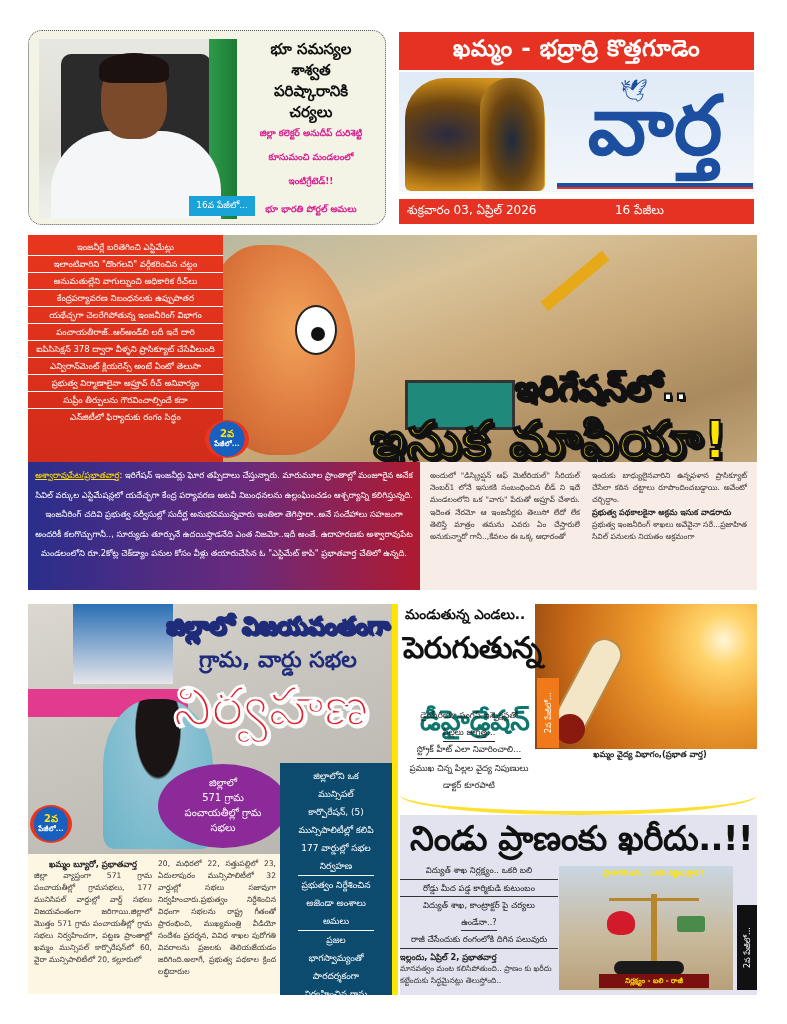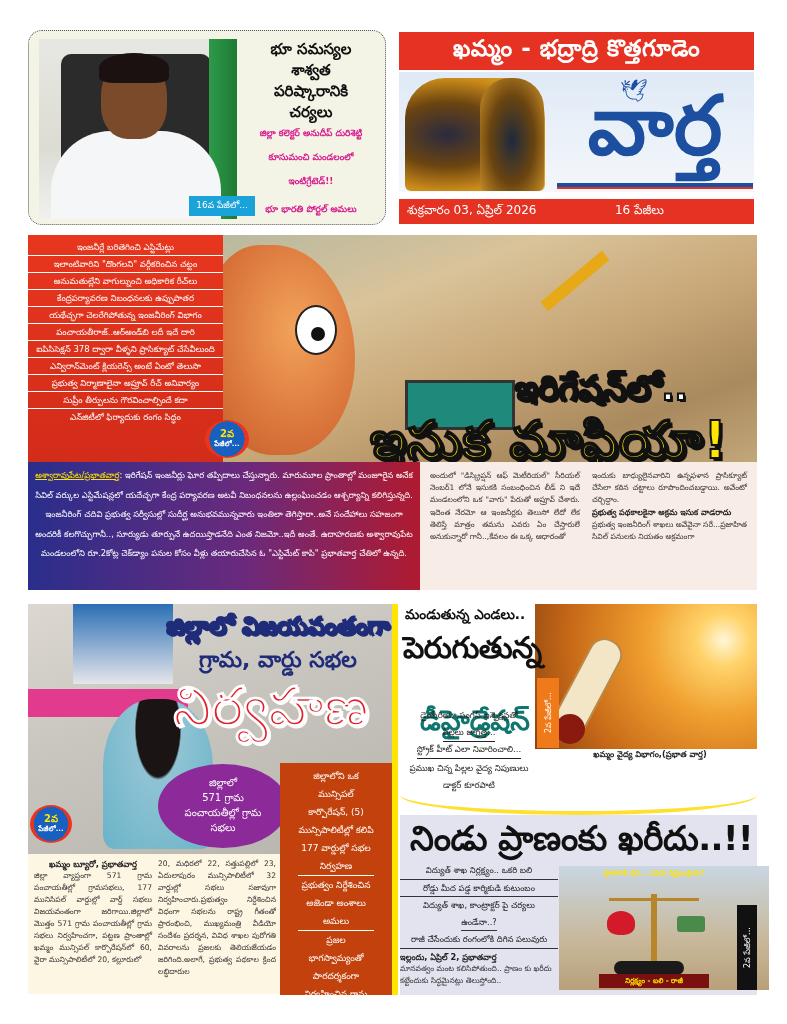--- a/index.html
+++ b/index.html
@@ -54,21 +54,21 @@
   .gs-wrap { left: 28px; top: 604px; width: 368px; height: 390px; background: #fdf6e3; overflow:hidden; }
   .gs-photo { left: 28px; top: 604px; width: 368px; height: 250px; background: linear-gradient(160deg,#dcd8d0 0%,#c9c6c0 40%,#b7b4ae 100%); overflow:hidden; }
   .pink-table { position:absolute; left: 0; top: 85px; width: 160px; height: 28px; background:#e23a8c; }
   .woman { position:absolute; left: 75px; top: 95px; width: 110px; height: 150px; background: radial-gradient(ellipse at 50% 20%, #1b1414 0%, #1b1414 28%, #8fc3d4 30%, #6ab3c8 100%); border-radius: 45% 45% 10% 10%; }
   .poster { position:absolute; left: 45px; top: 0; width: 100px; height: 80px; background: linear-gradient(180deg,#2a6fb5,#e6e6ea); }
   .gs-h1 { left: 163px; top: 612px; width: 230px; color:#ffffff; font-size: 24px; font-weight:bold; -webkit-text-stroke: 1.5px #1f2c7a; text-shadow: 2px 2px 0 #1f2c7a; text-align:center; }
   .gs-h1 span { color: #1f2c7a; text-align: right; }
   .gs-h2 { left: 178px; top: 647px; width: 200px; color:#1f2c7a; font-size: 22px; font-weight:bold; text-align:center; }
   .gs-h3 { left: 161px; top: 675px; width: 220px; color:#e0202a; font-size: 54px; font-weight:bold; text-align:center; -webkit-text-stroke: 1px #fff; text-shadow: 2px 2px 0 #fff; }
   .purple-oval { left: 158px; top: 764px; width: 130px; height: 84px; background:#8b2a98; border-radius: 50%; color:#fff; font-size: 10px; line-height: 15px; text-align:center; padding-top: 11px; }
-  .green-box { left: 280px; top: 763px; width: 112px; height: 232px; background:#c2410c; color:#fff; font-size: 9px; line-height: 18px; text-align:center; padding-top: 4px; }
+  .green-box { left: 280px; top: 763px; width: 112px; height: 232px; background:#0c4a6e; color:#fff; font-size: 9px; line-height: 18px; text-align:center; padding-top: 4px; }
   .green-box .g { border-bottom: 1px solid #fff; margin: 0 18px; }
   .green-box .g:last-child { border-bottom: none; }
   .yellow-strip { left: 392px; top: 604px; width: 6px; height: 391px; background:#ffe500; }
   .badge-2v-b { left: 30px; top: 805px; width: 42px; height: 38px; background: radial-gradient(circle,#1760c0 0%,#1760c0 60%,#e8361e 61%); border-radius: 50%; color:#ffe500; font-size: 10px; font-weight:bold; display:flex; align-items:center; justify-content:center; flex-direction:column; line-height: 11px; }
   .badge-2v-b small { color:#fff; font-size: 7px; }
   .gs-col { position:absolute; font-size: 7.6px; line-height: 12px; color:#333; text-align: justify; }
   .gs-col .dl { font-weight:bold; text-align:center; color:#222; font-size: 8.4px; }
 
   
   .heat-wrap { left: 400px; top: 604px; width: 357px; height: 160px; background:#fff; }
@@ -86,21 +86,21 @@
   .yellow-curve { left: 400px; top: 775px; width: 357px; height: 40px; border-bottom: 4px solid #ffe030; border-radius: 0 0 60% 60%; }
 
   
   .np-wrap { left: 400px; top: 815px; width: 357px; height: 180px; background:#e2e3ee; }
   .np-h1 { left: 410px; top: 818px; font-size: 34px; color:#111; font-weight: bold; letter-spacing: -0.5px; }
   .np-subs { left: 400px; top: 862px; width: 158px; text-align:center; font-size: 8.4px; line-height: 16.5px; color:#222; }
   .np-subs .s { border-bottom: 1px solid #333; }
   .np-subs .s.short { display:inline-block; }
   .np-body { left: 400px; top: 951px; width: 158px; font-size: 7.6px; line-height: 12px; color:#333; text-align:left; }
   .np-body .dl { font-weight:bold; color:#222; font-size: 8.2px; }
-  .np-cartoon { left: 559px; top: 866px; width: 210px; height: 124px; background: linear-gradient(180deg,#c9d6e2 0%,#c8b89a 60%,#b8a07a 100%); overflow:hidden; }
+  .np-cartoon { left: 559px; top: 866px; width: 174px; height: 124px; background: linear-gradient(180deg,#c9d6e2 0%,#c8b89a 60%,#b8a07a 100%); overflow:hidden; }
   .scale-bar { position:absolute; left: 50px; top: 32px; width: 90px; height: 3px; background:#b8862a; }
   .scale-post { position:absolute; left: 92px; top: 28px; width: 6px; height: 70px; background:#b8862a; }
   .heart { position:absolute; left: 48px; top: 45px; width: 28px; height: 24px; background:#d21a2a; border-radius: 50% 50% 40% 40%; }
   .money { position:absolute; left: 118px; top: 50px; width: 28px; height: 16px; background:#4a8a4a; border-radius: 3px; }
   .body-fig { position:absolute; left: 55px; top: 95px; width: 70px; height: 14px; background:#1a1a1a; border-radius: 8px; }
   .np-caption-top { position:absolute; left: 20px; top: 3px; width: 150px; font-size: 7px; color:#ffe500; text-align:center; font-weight:bold; }
   .np-caption-bot { position:absolute; left: 40px; top: 108px; width: 110px; height: 14px; background:#7a1010; font-size: 7px; color:#ffe500; text-align:center; font-weight:bold; line-height: 14px; }
   .np-tag { left: 737px; top: 905px; width: 20px; height: 85px; background:#111; color:#fff; font-size: 8px; writing-mode: vertical-rl; transform: rotate(180deg); display:flex; align-items:center; justify-content:center; }
 </style>
 </head>

